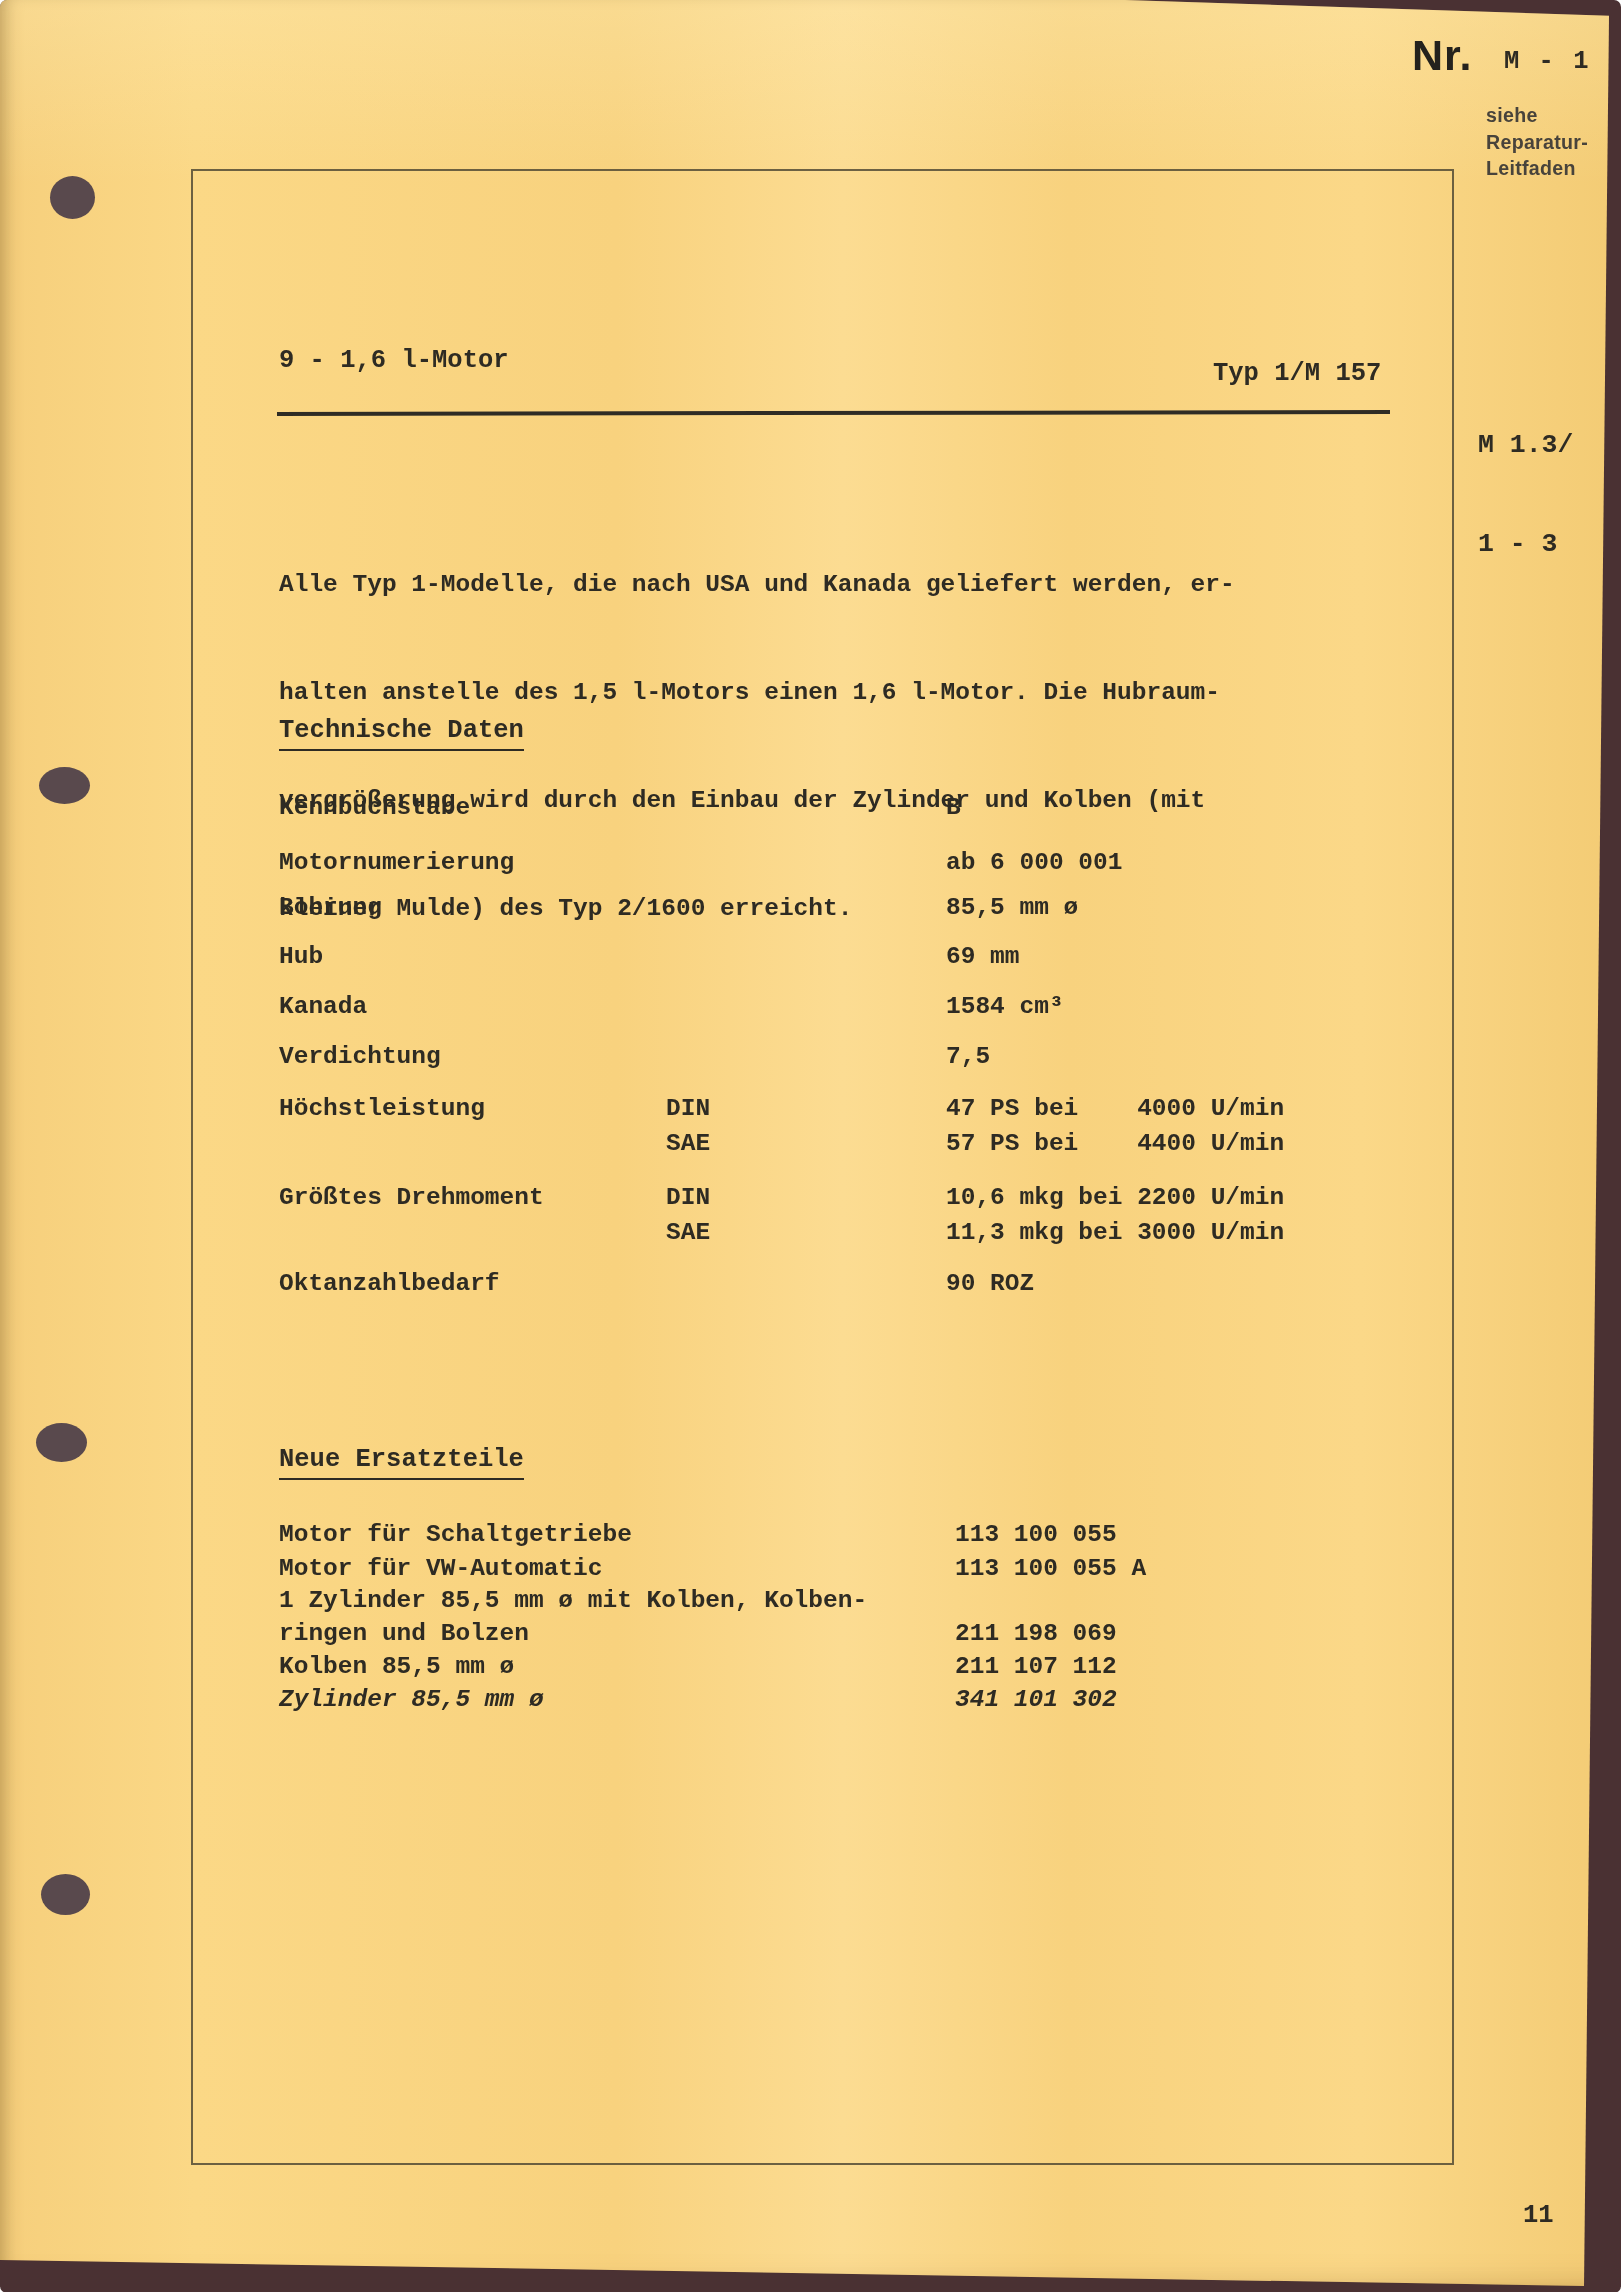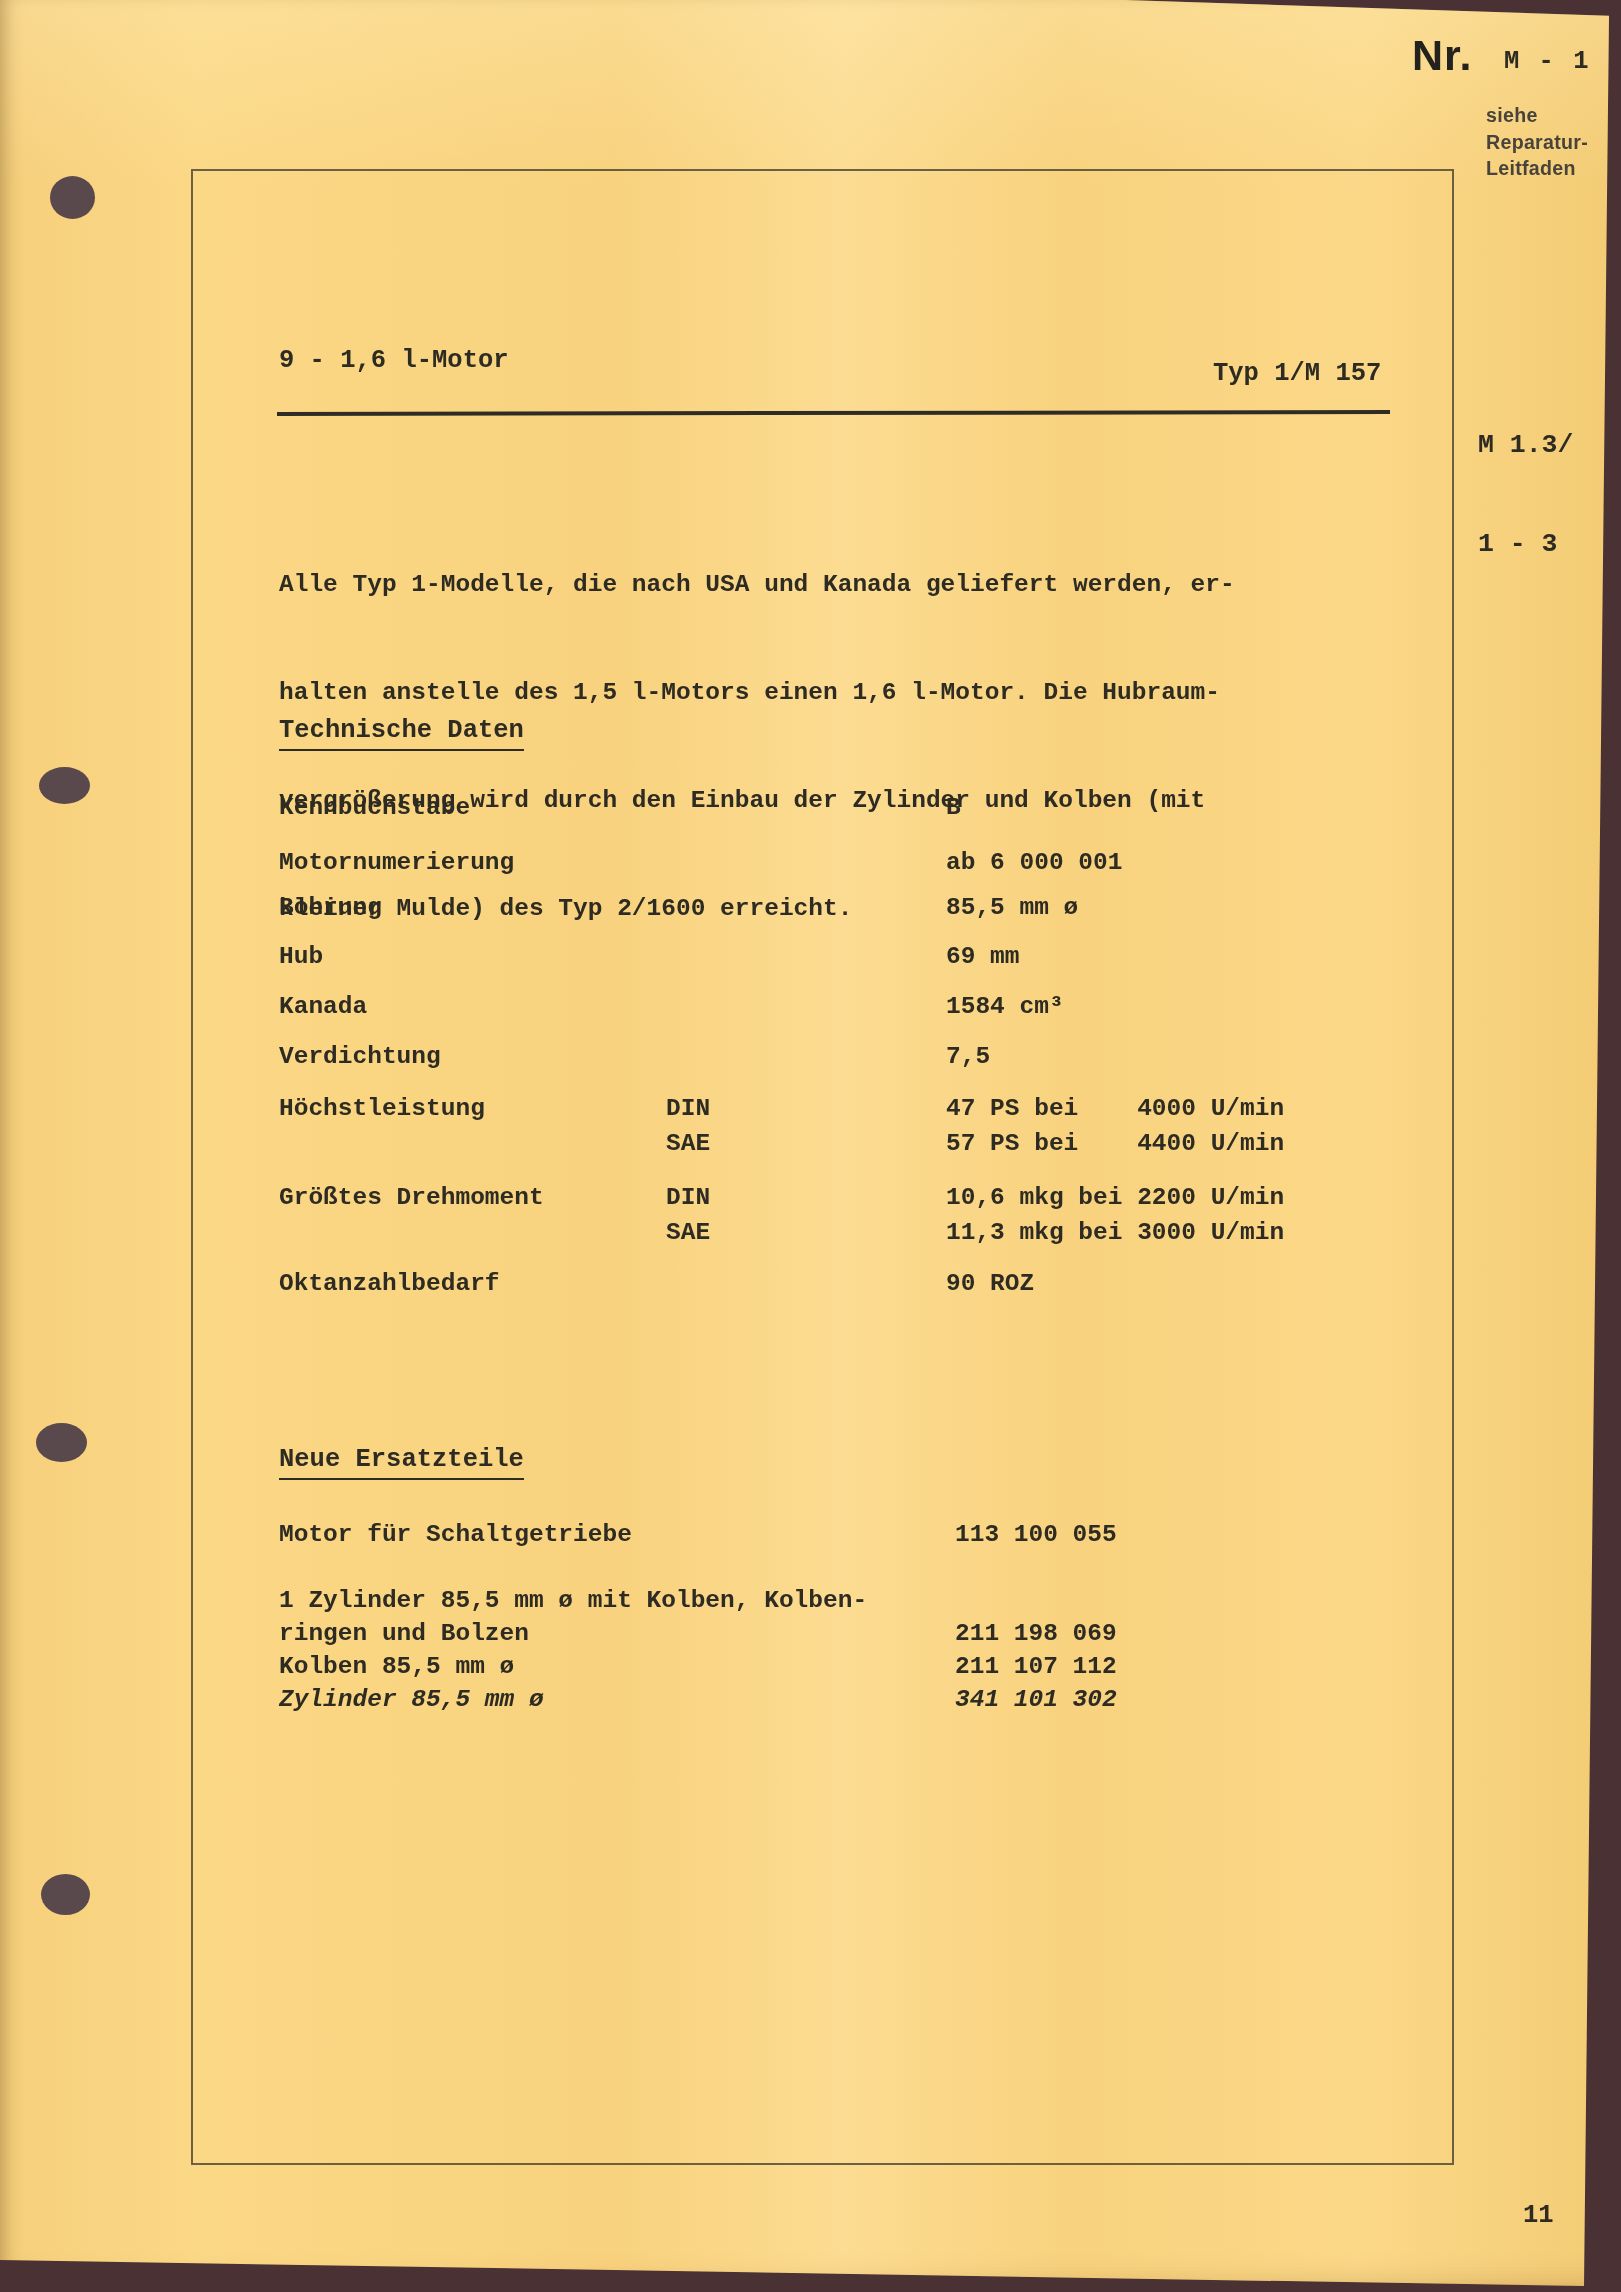--- a/index.html
+++ b/index.html
@@ -1,20 +1,21 @@
 <!DOCTYPE html>
 <html><head>
 <meta charset="utf-8">
 <style>
   html,body{margin:0;padding:0;}
   .stage{
     position:relative;width:1621px;height:2293px;overflow:hidden;
     background:linear-gradient(90deg,#432e2f 0%,#4e3133 28%,#573а3a 45%,#5a3b3c 55%,#7b6d68 72%,#6a5b57 86%,#55433e 100%);
     background-color:#4a3133;
     font-family:"Liberation Mono",monospace;
+    border-radius:7px;
   }
   .paper{
     position:absolute;left:0;top:0;width:1621px;height:2293px;
     background:
       linear-gradient(180deg,rgba(255,244,200,.25) 0%,rgba(255,244,200,0) 8%),
       linear-gradient(90deg,#f6cf7c 0%,#fbd886 12%,#f8d27e 38%,#fcdc92 52%,#f8d27e 66%,#fbd888 84%,#f3cb74 100%);
     clip-path:polygon(0px 0px,1125px 0px,1609px 15.7px,1584px 2286px,0px 2260px);
     box-shadow:inset 13.7px 0 17.6px -9.8px rgba(120,90,40,.45), inset 0 -29px 29px -21.6px rgba(140,100,40,.35);
   }
   .mono{font-family:"Liberation Mono",monospace;font-weight:bold;color:#2e2b23;}
@@ -130,20 +131,24 @@
       <span class="lbl">Oktanzahlbedarf</span>
       <span class="val">90 ROZ</span>
     </div>
 
     <div class="section-heading mono" style="top:1445px;">Neue Ersatzteile</div>
 
     <div class="prow mono" style="top:1521px;">
       <span class="lbl">Motor für Schaltgetriebe</span>
       <span class="val">113 100 055</span>
     </div>
+    <div class="prow mono" style="top:1555px;">
+      <span class="lbl">Motor für VW-Automatic</span>
+      <span class="val">113 100 055 A</span>
+    </div>
     <div class="prow mono" style="top:1587px;">
       <span class="lbl">1 Zylinder 85,5 mm ø mit Kolben, Kolben-</span>
       <span class="val"></span>
     </div>
     <div class="prow mono" style="top:1620px;">
       <span class="lbl">ringen und Bolzen</span>
       <span class="val">211 198 069</span>
     </div>
     <div class="prow mono" style="top:1653px;">
       <span class="lbl">Kolben 85,5 mm ø</span>

